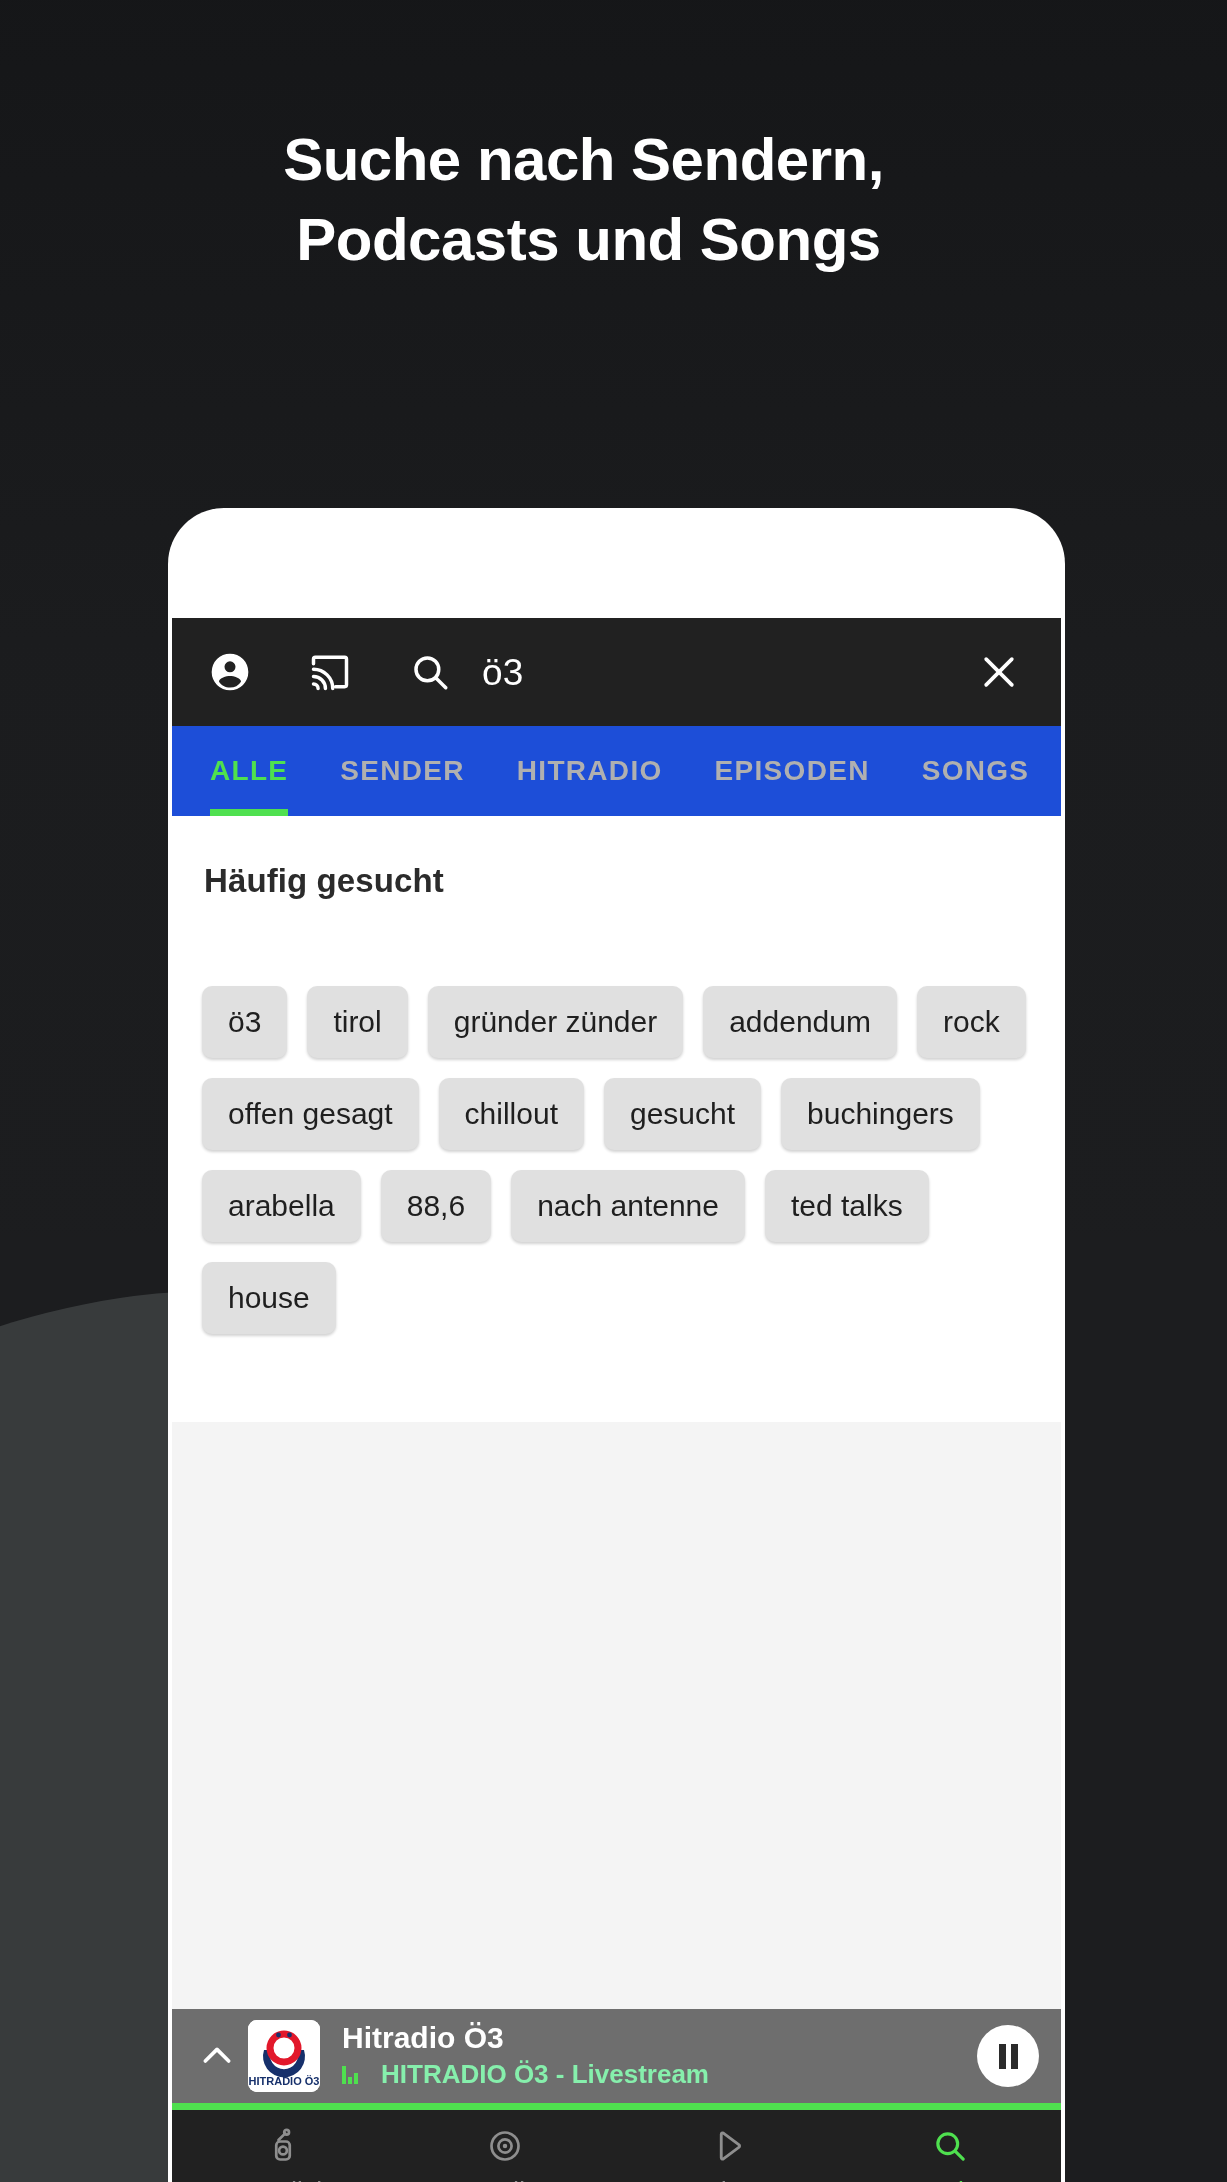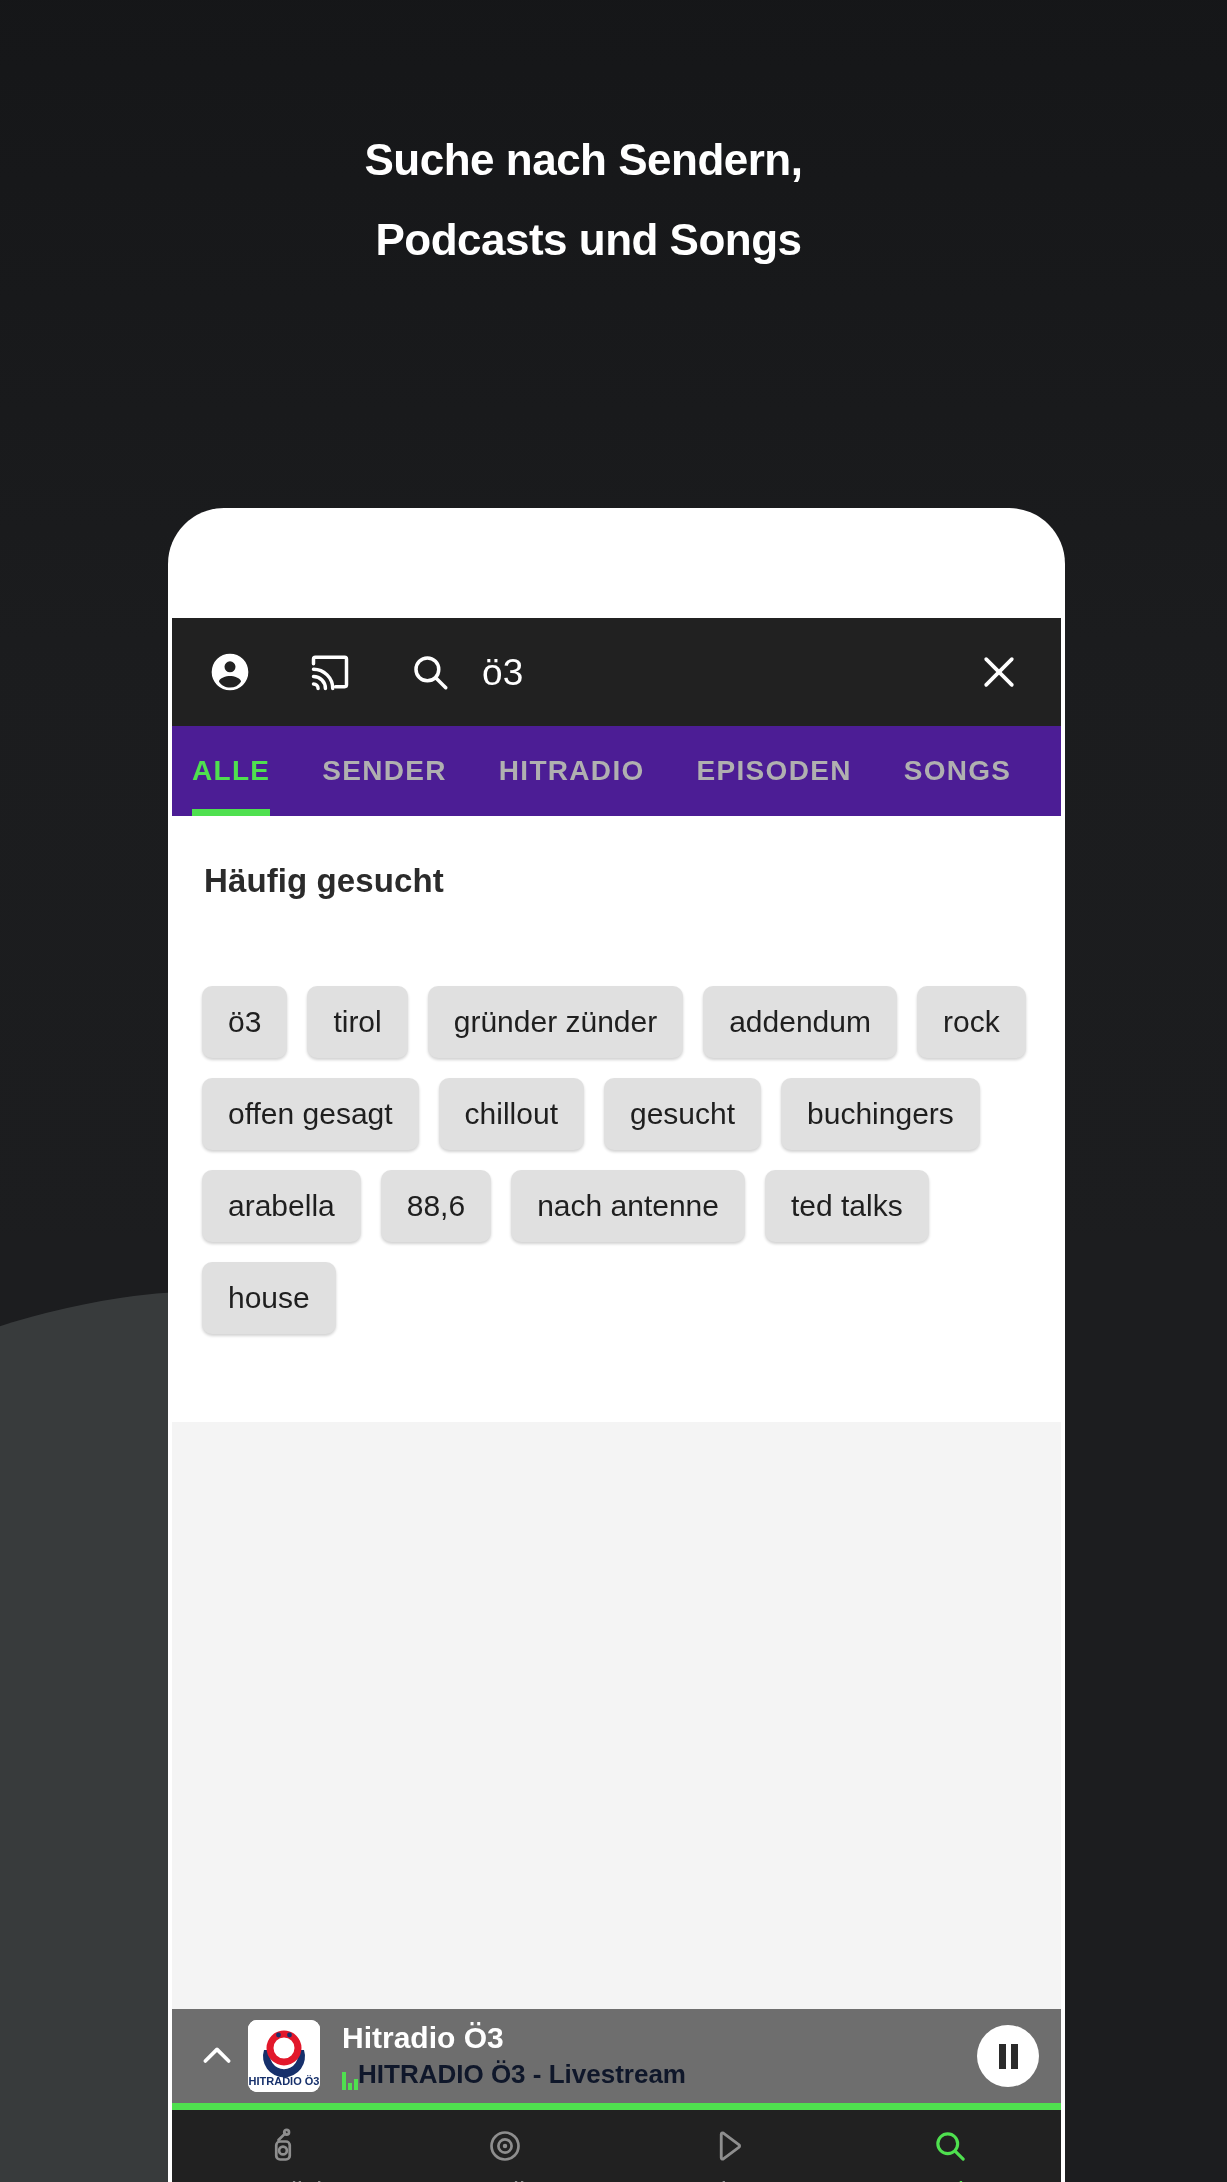--- a/index.html
+++ b/index.html
@@ -43,21 +43,21 @@
   }
 
   
   .headline {
     position: absolute;
     top: 120px;
     left: 0;
     width: 1167px;
     text-align: center;
     color: #ffffff;
-    font-size: 44px;
+    font-size: 60px;
     line-height: 80px;
     font-weight: bold;
     letter-spacing: -0.5px;
     z-index: 5;
   }
   .headline .l2 { display: block; margin-left: 10px; }
 
   
   .phone {
     position: absolute;
@@ -117,26 +117,26 @@
     height: 56px;
     display: flex;
     align-items: center;
     justify-content: center;
     color: #ffffff;
     flex: 0 0 56px;
   }
 
   
   .tabbar {
-    background: #4c1d95;
+    background: #1d4ed8;
     height: 90px;
     flex: 0 0 90px;
     display: flex;
     align-items: stretch;
-    padding-left: 20px;
+    padding-left: 38px;
     position: relative;
     overflow: hidden;
   }
   .tab {
     display: flex;
     align-items: center;
     padding: 0 26px;
     color: #b0b0b0;
     font-size: 28px;
     font-weight: bold;
@@ -239,23 +239,23 @@
   .mp-title {
     color: #ffffff;
     font-size: 30px;
     font-weight: bold;
     line-height: 1.05;
     white-space: nowrap;
     overflow: hidden;
   }
   .mp-sub {
     display: flex;
-    align-items: flex-end;
-    gap: 0;
-    color: #0f172a;
+    align-items: center;
+    gap: 23px;
+    color: #86efac;
     font-size: 26px;
     font-weight: bold;
     white-space: nowrap;
     overflow: hidden;
   }
   .live-bars {
     display: flex;
     align-items: flex-end;
     gap: 2px;
     height: 20px;

